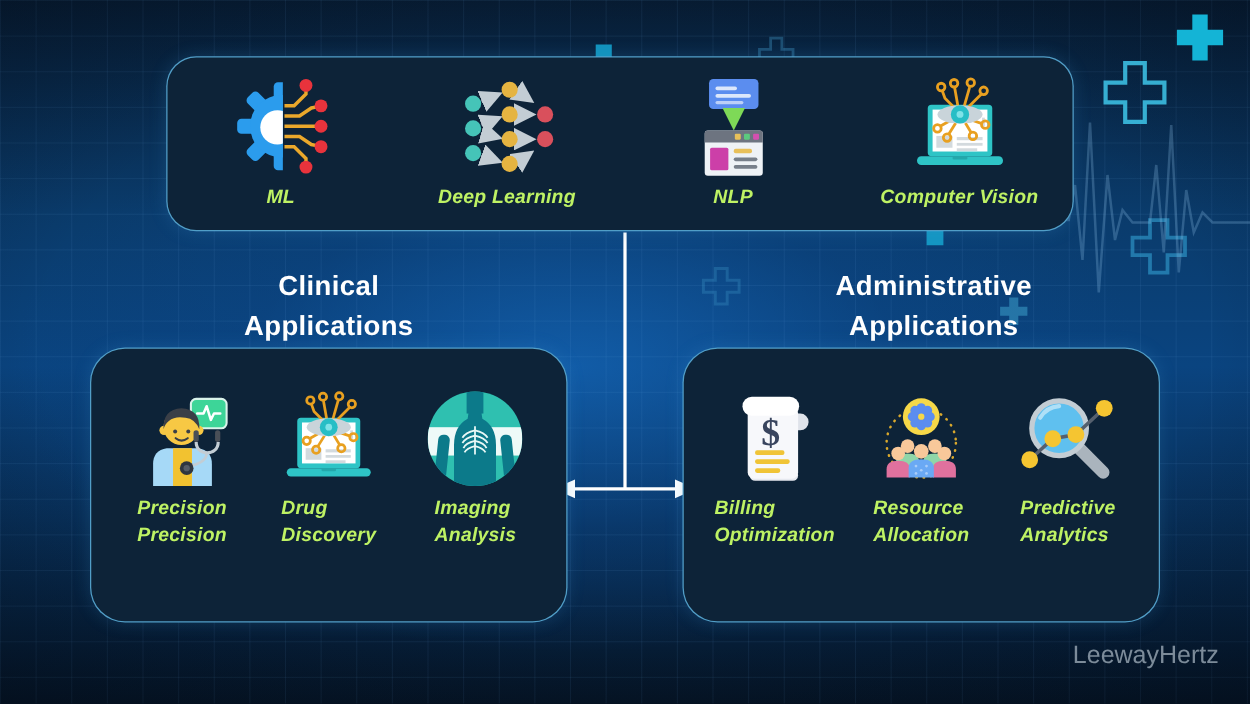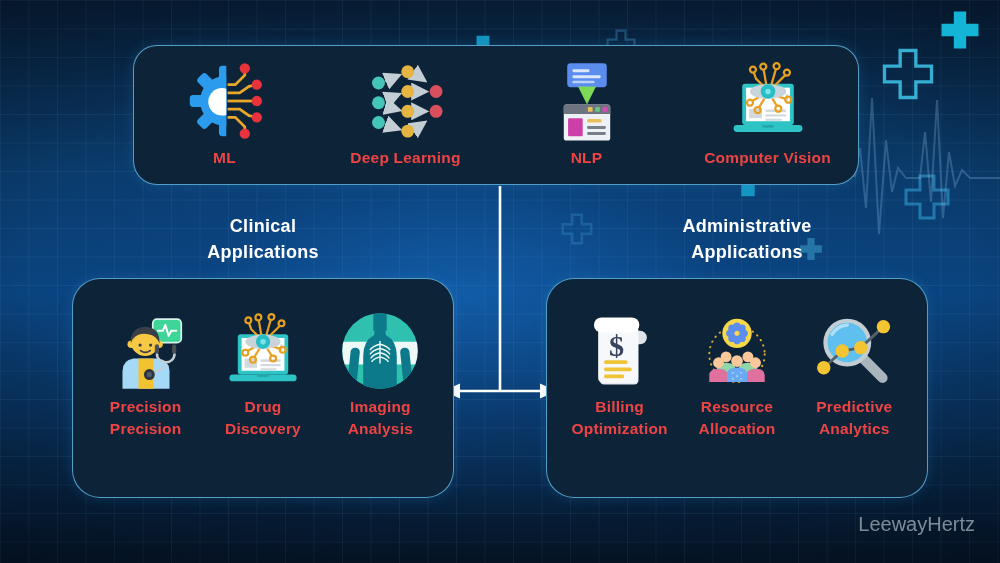--- a/index.html
+++ b/index.html
@@ -30,26 +30,26 @@
     display:flex;flex-direction:row;align-items:stretch;
   }
   .top-panel{left:133px;top:45px;width:726px;height:140px;border-radius:24px;padding-top:12px;box-sizing:border-box;}
   .bottom-panel{top:278px;width:382px;height:220px;border-radius:28px;padding:30px 14px 0 14px;box-sizing:border-box;}
   #clinical-panel{left:72px;}
   #administrative-panel{left:546px;}
   .item{flex:1 1 0;display:flex;flex-direction:column;align-items:center;}
   .icon-lg{width:86px;height:86px;}
   .icon-md{width:84px;height:84px;}
   .item-label{
-    color:#ef4444;font-size:15.5px;font-weight:600;text-align:center;
-    letter-spacing:.2px;margin-top:3px;line-height:1.42;
+    color:#bef264;font-size:15.5px;font-weight:600;text-align:left;
+    letter-spacing:.2px;margin-top:3px;line-height:1.42;font-style:italic;
   }
   .two-line span{display:block;}
   .section-heading{
-    position:absolute;z-index:3;color:#ffffff;font-size:18px;font-weight:700;
+    position:absolute;z-index:3;color:#ffffff;font-size:22px;font-weight:700;
     text-align:center;line-height:1.45;letter-spacing:.3px;
   }
   .section-heading span{display:block;}
   #clinical-heading{left:118px;top:213px;width:290px;}
   #administrative-heading{left:597px;top:213px;width:300px;}
   #connector{position:absolute;left:0;top:0;z-index:2;pointer-events:none;}
   #ekg{position:absolute;left:0;top:0;z-index:1;pointer-events:none;}
   .watermark{
     position:absolute;right:25px;bottom:27px;z-index:4;
     font-family:Liberation Sans, sans-serif;font-size:20px;color:#91a0ad;opacity:.85;

